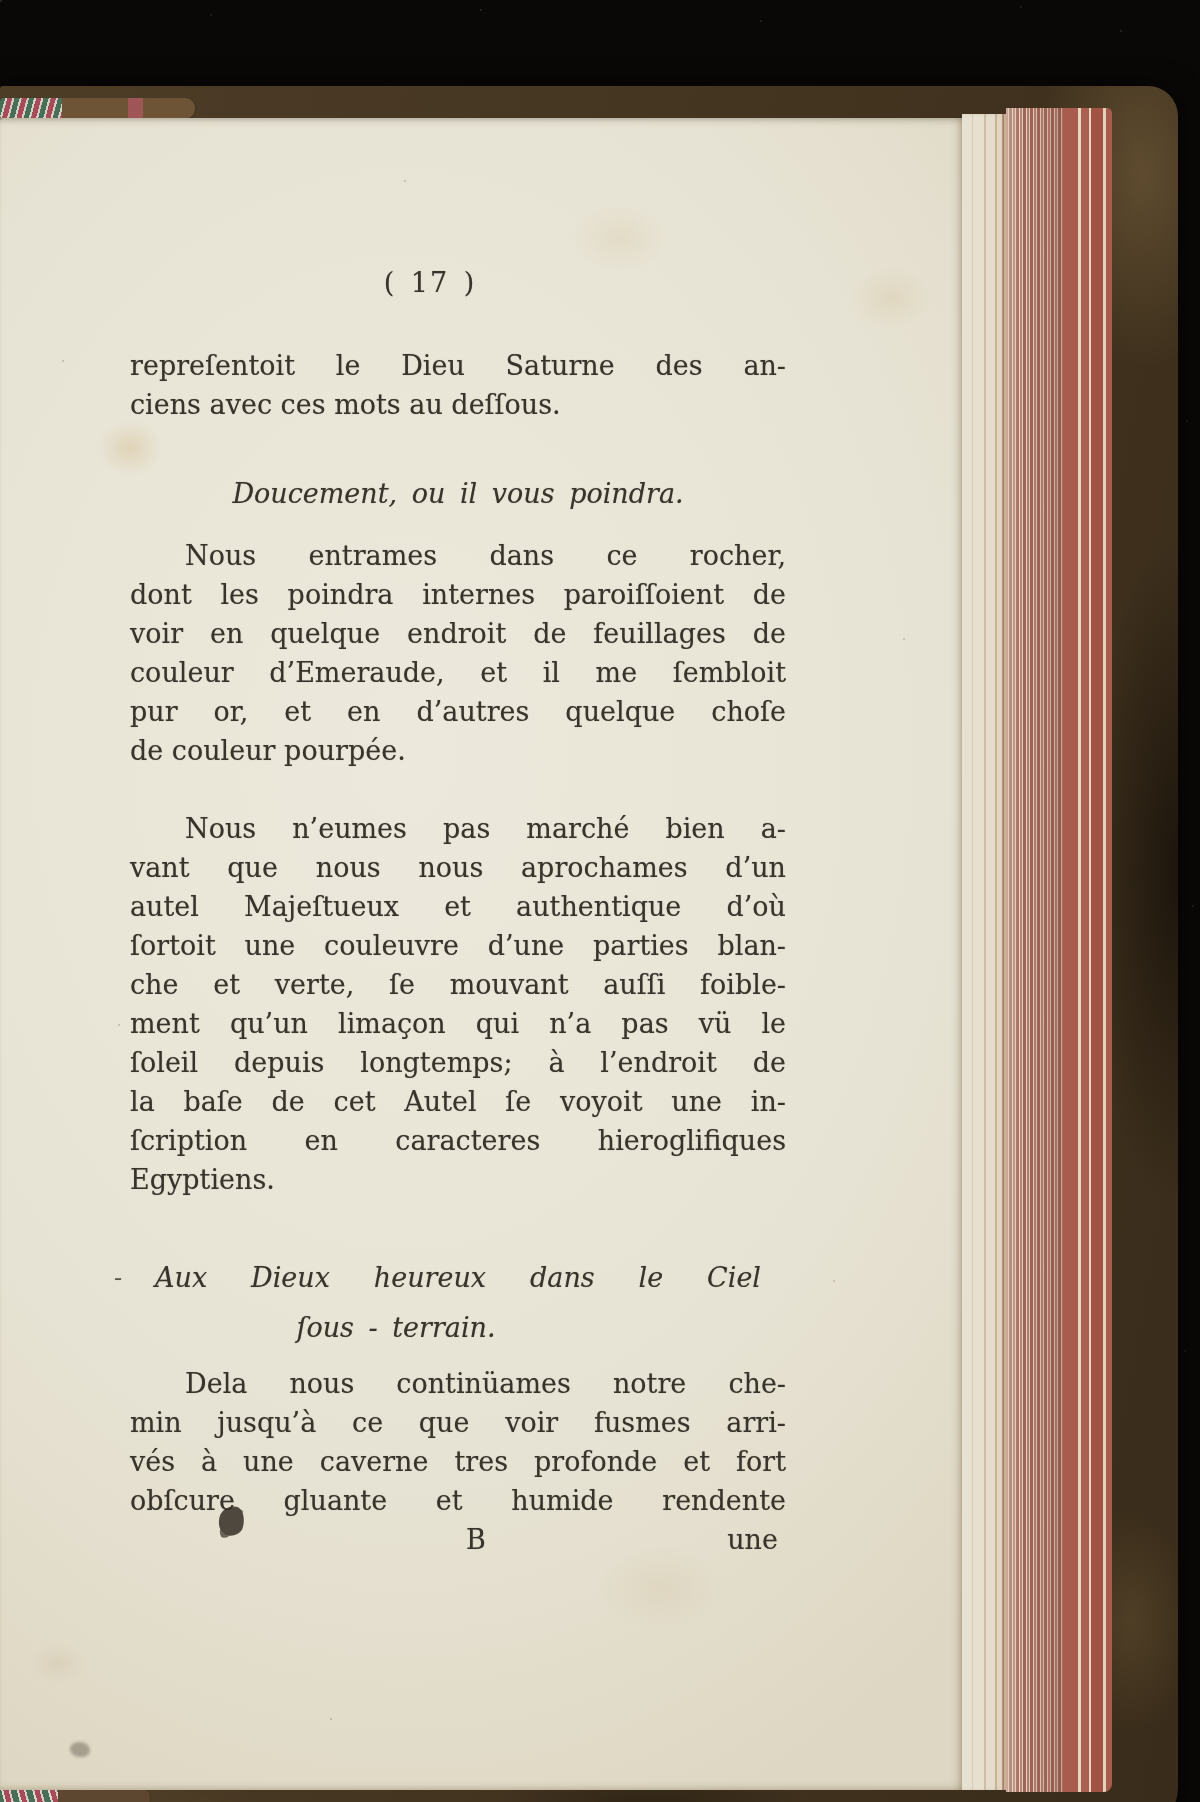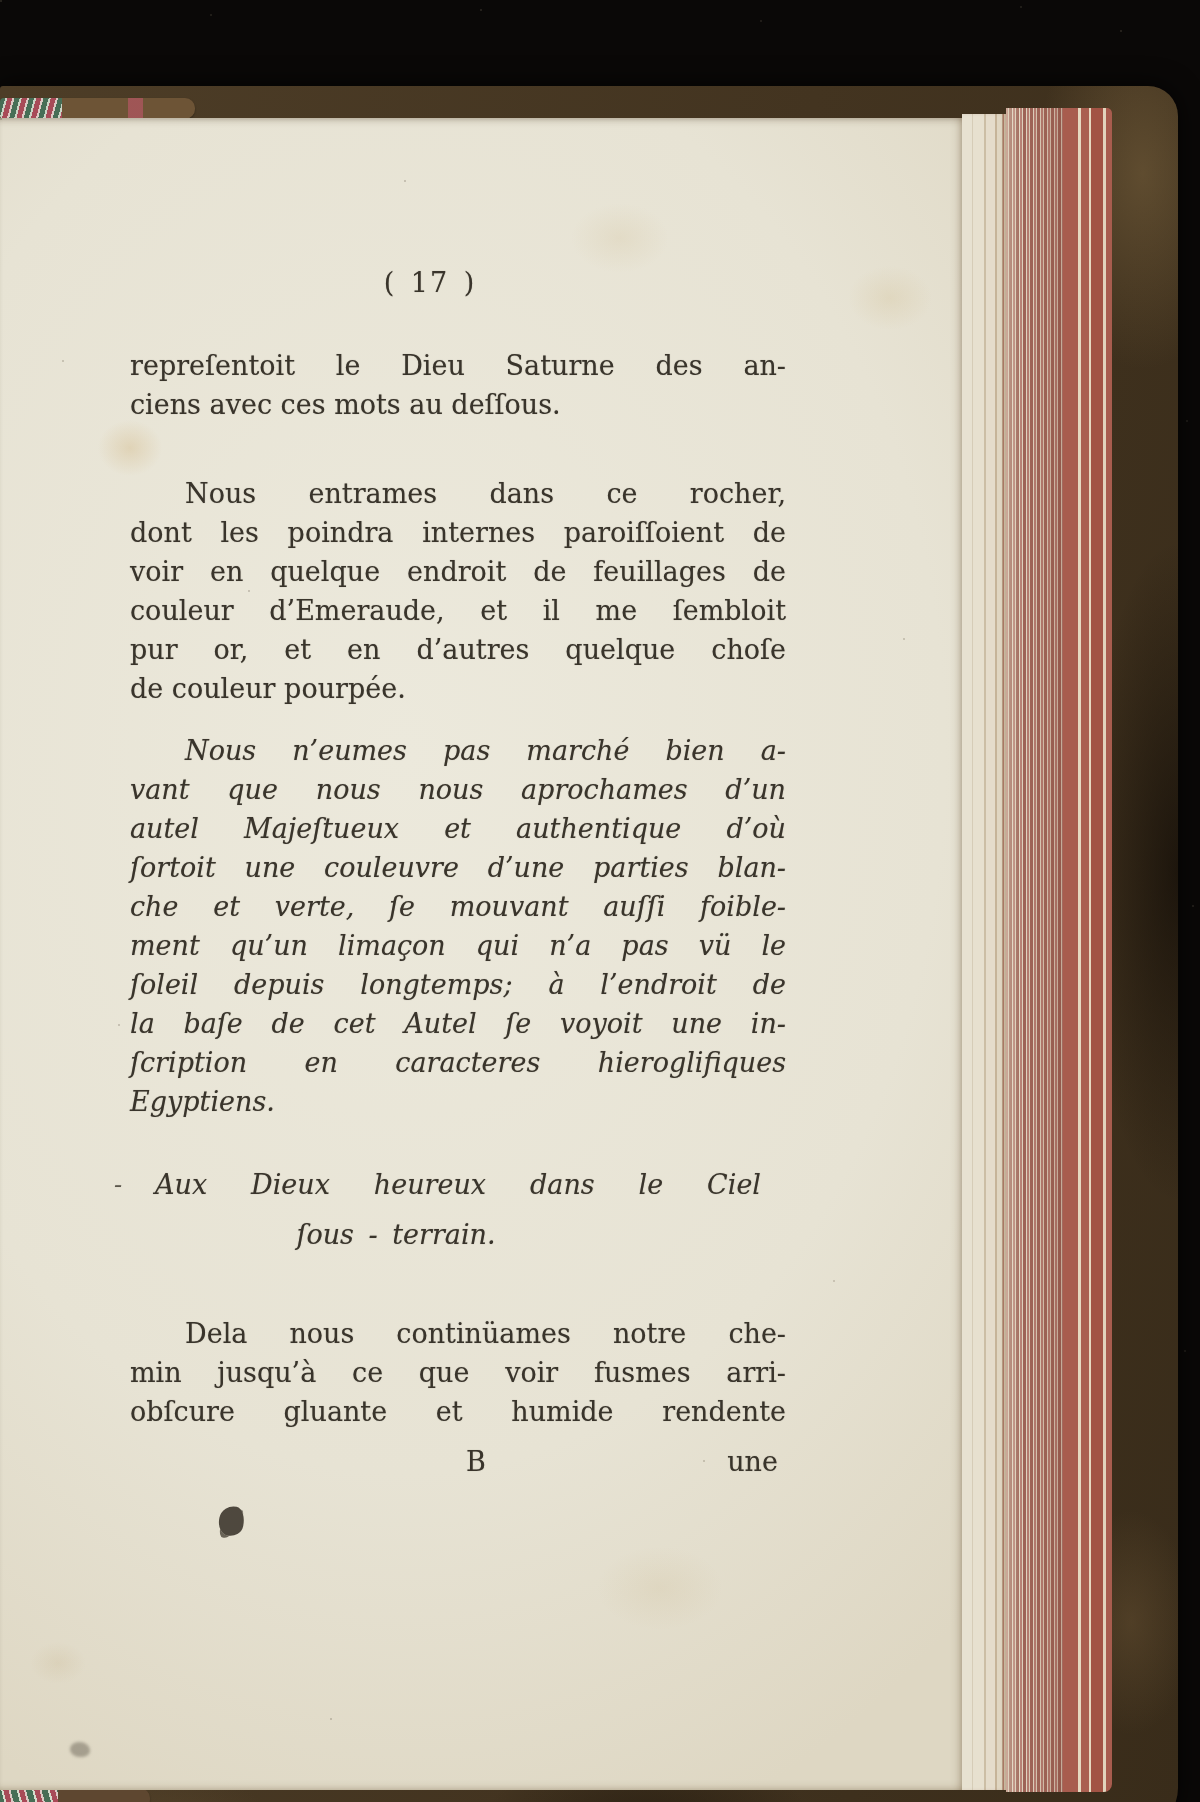--- a/index.html
+++ b/index.html
@@ -83,21 +83,21 @@
   .line{position:relative;line-height:39px;min-height:39px;}
   .line.just{text-align:justify;text-align-last:justify;}
   .line.spread{text-align:justify;text-align-last:justify;padding:0 25px;}
   .line.center{text-align:center;word-spacing:6px;}
   .line.indent{text-indent:55px;}
   .motto .line, .heading .line{font-style:italic;}
   .heading .line{line-height:50px;min-height:50px;}
   .heading .line.center{transform:translateX(-62px);text-align:center;}
   #paras > .para:nth-child(1){margin-bottom:50px;}
   #paras > .para:nth-child(2){margin-bottom:23px;}
-  #paras > .para:nth-child(3){margin-bottom:39px;font-style:italic;}
+  #paras > .para:nth-child(3){margin-bottom:39px;}
   #paras > .para:nth-child(4){margin-bottom:54px;}
   #paras > .para:nth-child(5){margin-bottom:11px;}
   #paras > .para:nth-child(6){margin-bottom:0;}
   .stray{position:absolute;left:-16px;top:0;font-size:24px;opacity:.8;}
 
   .sig-row{position:relative;height:39px;line-height:39px;}
   .sig-letter{position:absolute;left:50%;transform:translateX(calc(-50% + 18px));}
   .sig-catchword{position:absolute;right:8px;}
 
   .ink-blot{position:absolute;left:219px;top:1388px;width:25px;height:30px;
@@ -123,20 +123,23 @@
 
     <div class="page">
       <div class="page-number ink">( 17 )</div>
 
       <div class="text-block ink">
         <div id="paras">
             <div class="para body">
               <div class="line just">repreſentoit le Dieu Saturne des an-</div>
               <div class="line">ciens avec ces mots au deſſous.</div>
             </div>
+            <div class="para motto">
+              <div class="line center">Doucement, ou il vous poindra.</div>
+            </div>
             <div class="para body">
               <div class="line just indent">Nous entrames dans ce rocher,</div>
               <div class="line just">dont les poindra internes paroiſſoient de</div>
               <div class="line just">voir en quelque endroit de feuillages de</div>
               <div class="line just">couleur d’Emeraude, et il me ſembloit</div>
               <div class="line just">pur or, et en d’autres quelque choſe</div>
               <div class="line">de couleur pourpée.</div>
             </div>
             <div class="para body">
               <div class="line just indent">Nous n’eumes pas marché bien a-</div>
@@ -150,20 +153,21 @@
               <div class="line just">ſcription en caracteres hieroglifiques</div>
               <div class="line">Egyptiens.</div>
             </div>
             <div class="para heading">
               <div class="line spread">Aux Dieux heureux dans le Ciel<span class="stray">-</span></div>
               <div class="line center">ſous - terrain.</div>
             </div>
             <div class="para body">
               <div class="line just indent">Dela nous continüames notre che-</div>
               <div class="line just">min jusqu’à ce que voir fusmes arri-</div>
+              <div class="line just">vés à une caverne tres profonde et fort</div>
               <div class="line just">obſcure gluante et humide rendente</div>
             </div>
           </div>
         <div class="sig-row">
           <span class="sig-letter">B</span>
           <span class="sig-catchword">une</span>
         </div>
       </div>
 
       <div class="ink-blot"></div>

